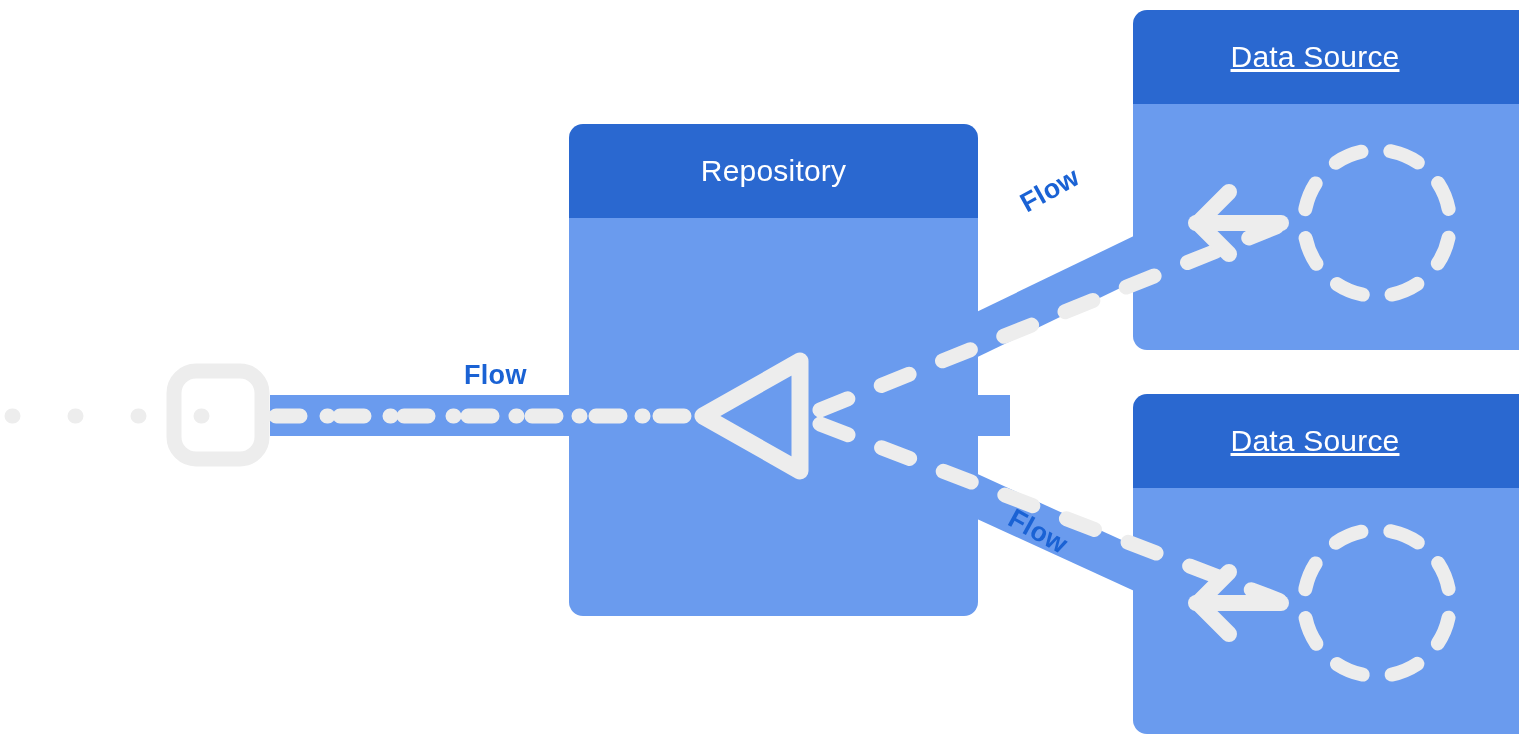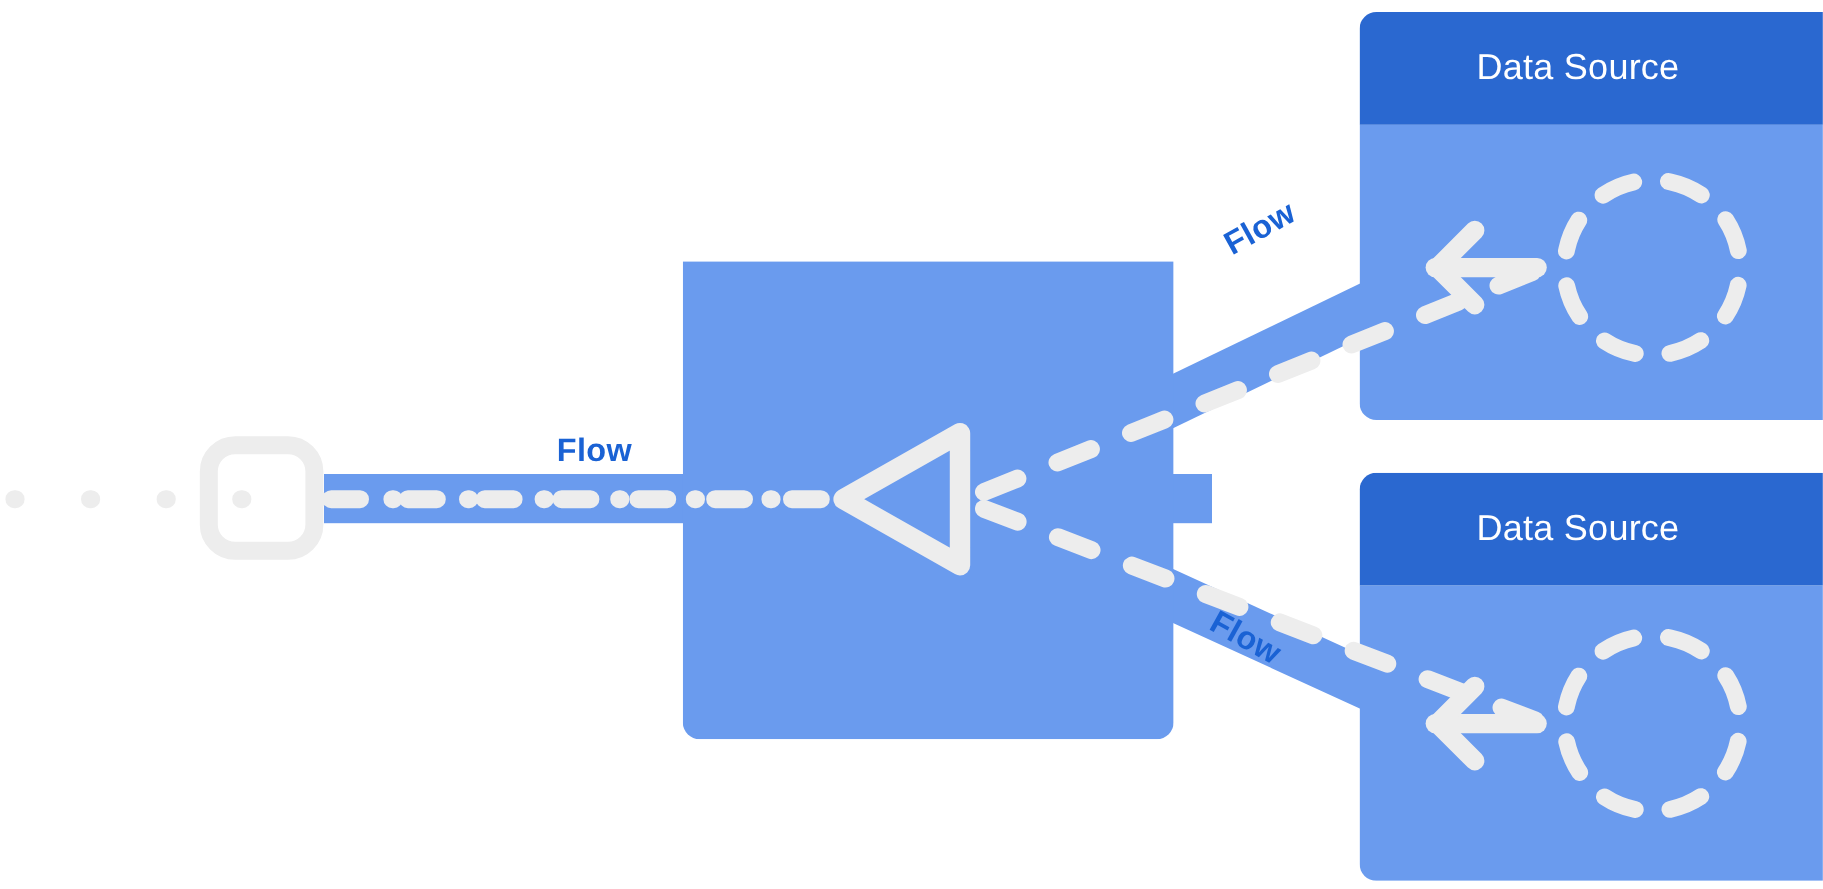--- a/index.html
+++ b/index.html
@@ -54,21 +54,21 @@
   #node-repo { left: 569px; top: 124px; width: 409px; height: 492px; }
   #node-repo .hdr  { height: 94px; background: #2a68d0; font-size: 30px; }
   #node-repo .body { top: 94px; background: #6a9bee; }
 
   
   .node-ds { left: 1133px; width: 420px; height: 340px; }
   #node-ds-1 { top: 10px; }
   #node-ds-2 { top: 394px; }
   .node-ds .hdr  { height: 94px; background: #2a68d0; font-size: 30px; }
   .node-ds .body { top: 94px; background: #6a9bee; }
-  .node-ds .hdr .lbl { position: relative; left: -28px; }
+  .node-ds .hdr .lbl { position: relative; left: -28px; text-decoration: underline; }
 
   
   #wires {
     position: absolute;
     left: 0; top: 0;
     width: 1519px;
     height: 741px;
     pointer-events: none;
   }
 
@@ -101,20 +101,23 @@
     </g>
 
     <g>
       <line x1="810" y1="420" x2="1210" y2="603" stroke="#6a9bee" stroke-width="41" stroke-linecap="butt"></line>
     </g>
 
   </svg>
 
 
   <div class="node" id="node-repo" style="z-index:3;">
+    <div class="hdr">
+      <span class="lbl">Repository</span>
+    </div>
     <div class="body"></div>
   </div>
 
   <div class="node node-ds" id="node-ds-1" style="z-index:3;">
     <div class="hdr">
       <span class="lbl">Data Source</span>
     </div>
     <div class="body"></div>
   </div>
 

